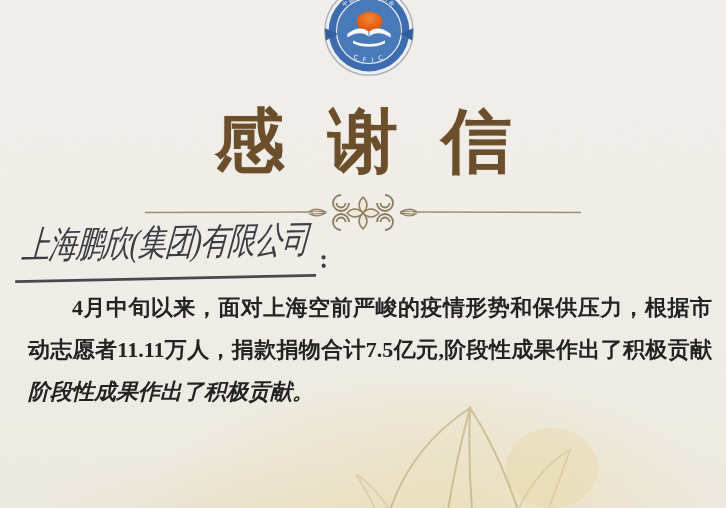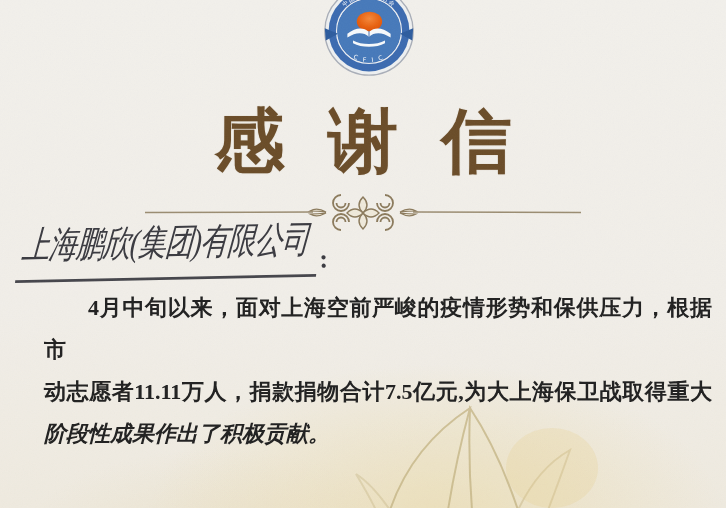--- a/index.html
+++ b/index.html
@@ -39,21 +39,21 @@
   .recipient .colon{
     display:inline-block;font-size:26px;font-weight:700;vertical-align:bottom;
     transform:translateY(-2px);margin-left:4px;
   }
   
   .body-text{
     position:absolute;top:287px;left:28px;right:14px;
     font-size:22px;line-height:42px;font-weight:700;color:#202020;
     font-family:"Liberation Serif","DejaVu Serif",serif;
   }
-  .bline{text-align:justify;text-align-last:justify;margin-left:16px;}
+  .bline{text-align:justify;text-align-last:justify;}
   .bline.first{text-indent:2em;}
   .bline.last{text-align-last:left;font-style:italic;}
   
   .watermark{position:absolute;left:352px;top:398px;width:250px;height:112px;pointer-events:none;}
 </style>
 </head>
 <body>
 
 <div class="page">
 
@@ -121,21 +121,21 @@
       </g>
     </g>
   </svg>
 
   <div class="recipient">
     <span class="name">上海鹏欣(集团)有限公司</span><span class="colon">:</span>
   </div>
 
   <div class="body-text">
     <div class="bline first">4月中旬以来，面对上海空前严峻的疫情形势和保供压力，根据市</div>
-    <div class="bline">动志愿者11.11万人，捐款捐物合计7.5亿元,为大上海保卫战取得重大</div>
+    <div class="bline">动志愿者11.11万人，捐款捐物合计7.5亿元,阶段性成果作出了积极贡献</div>
     <div class="bline last">阶段性成果作出了积极贡献。</div>
   </div>
 
   <svg class="watermark" viewBox="0 0 250 112">
     <g stroke="#c3b382" stroke-width="2" fill="rgba(236,224,184,0.20)" opacity=".75">
       <path d="M38,112 Q60,48 118,10 Q104,62 96,112 Z"></path>
       <path d="M118,10 Q146,52 166,112 L120,112 Q116,60 118,10 Z"></path>
       <path d="M166,112 Q186,70 218,52 Q206,86 196,112 Z" opacity=".6"></path>
       <path d="M38,112 Q20,86 4,76 Q16,96 24,112 Z" opacity=".5"></path>
     </g>

